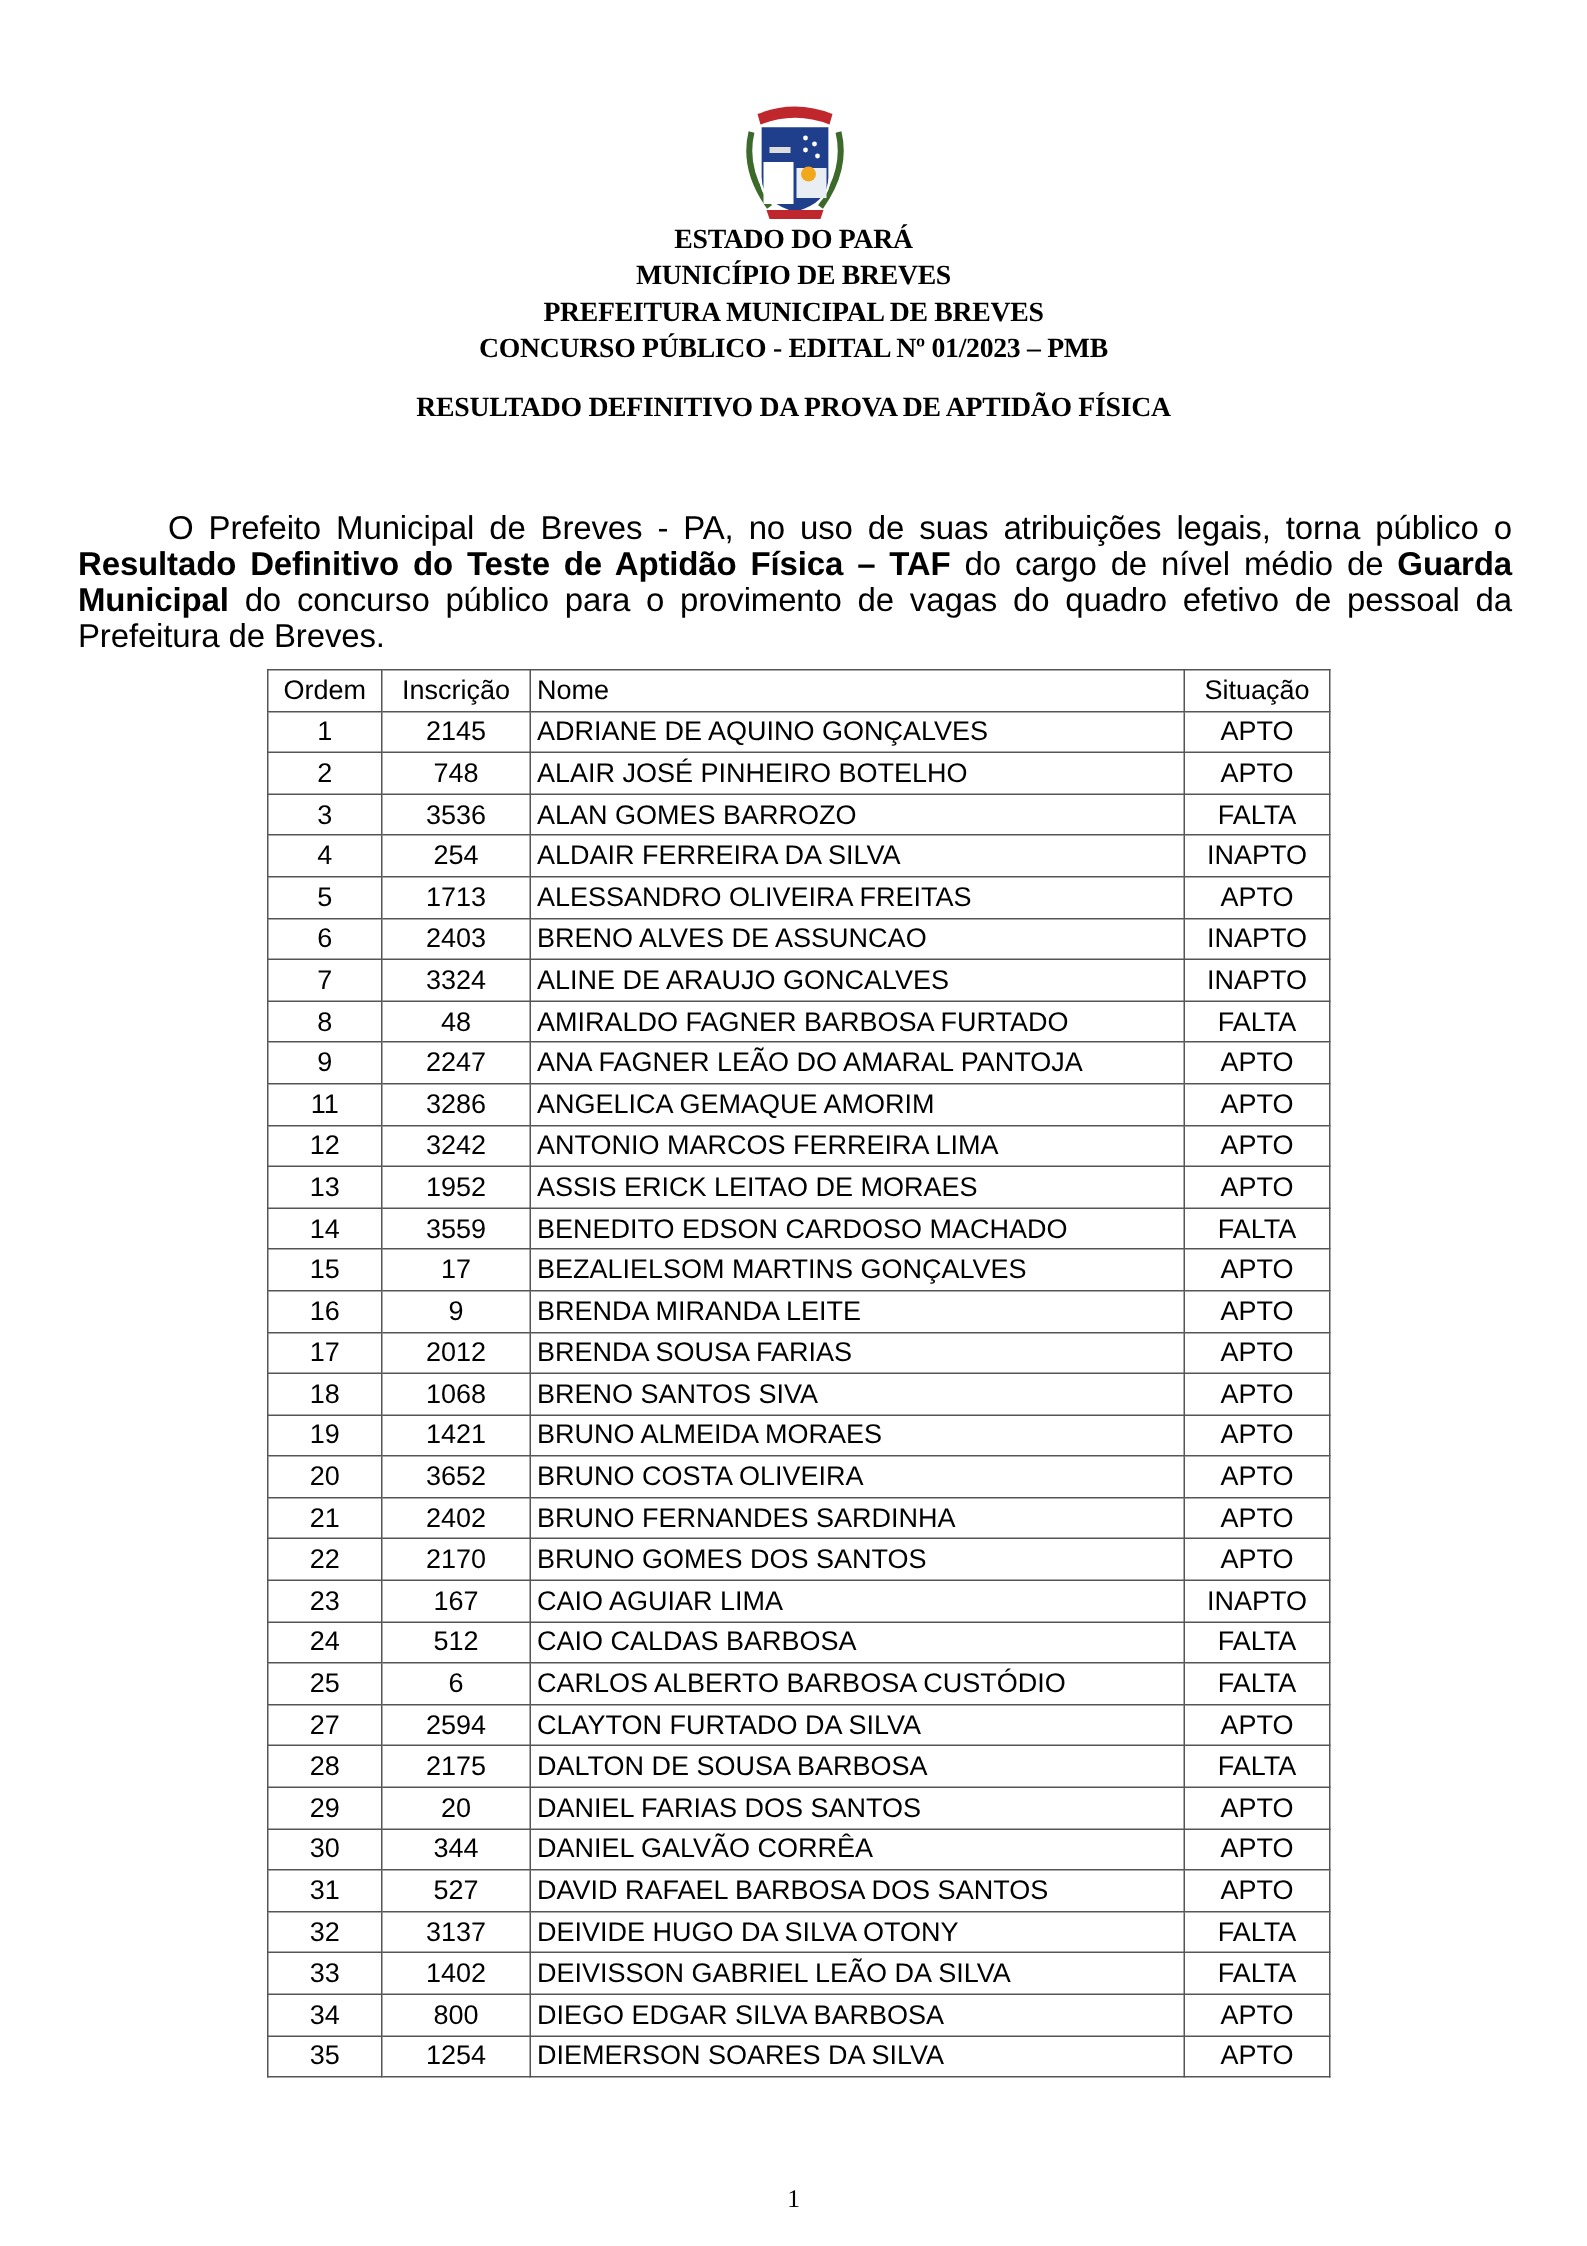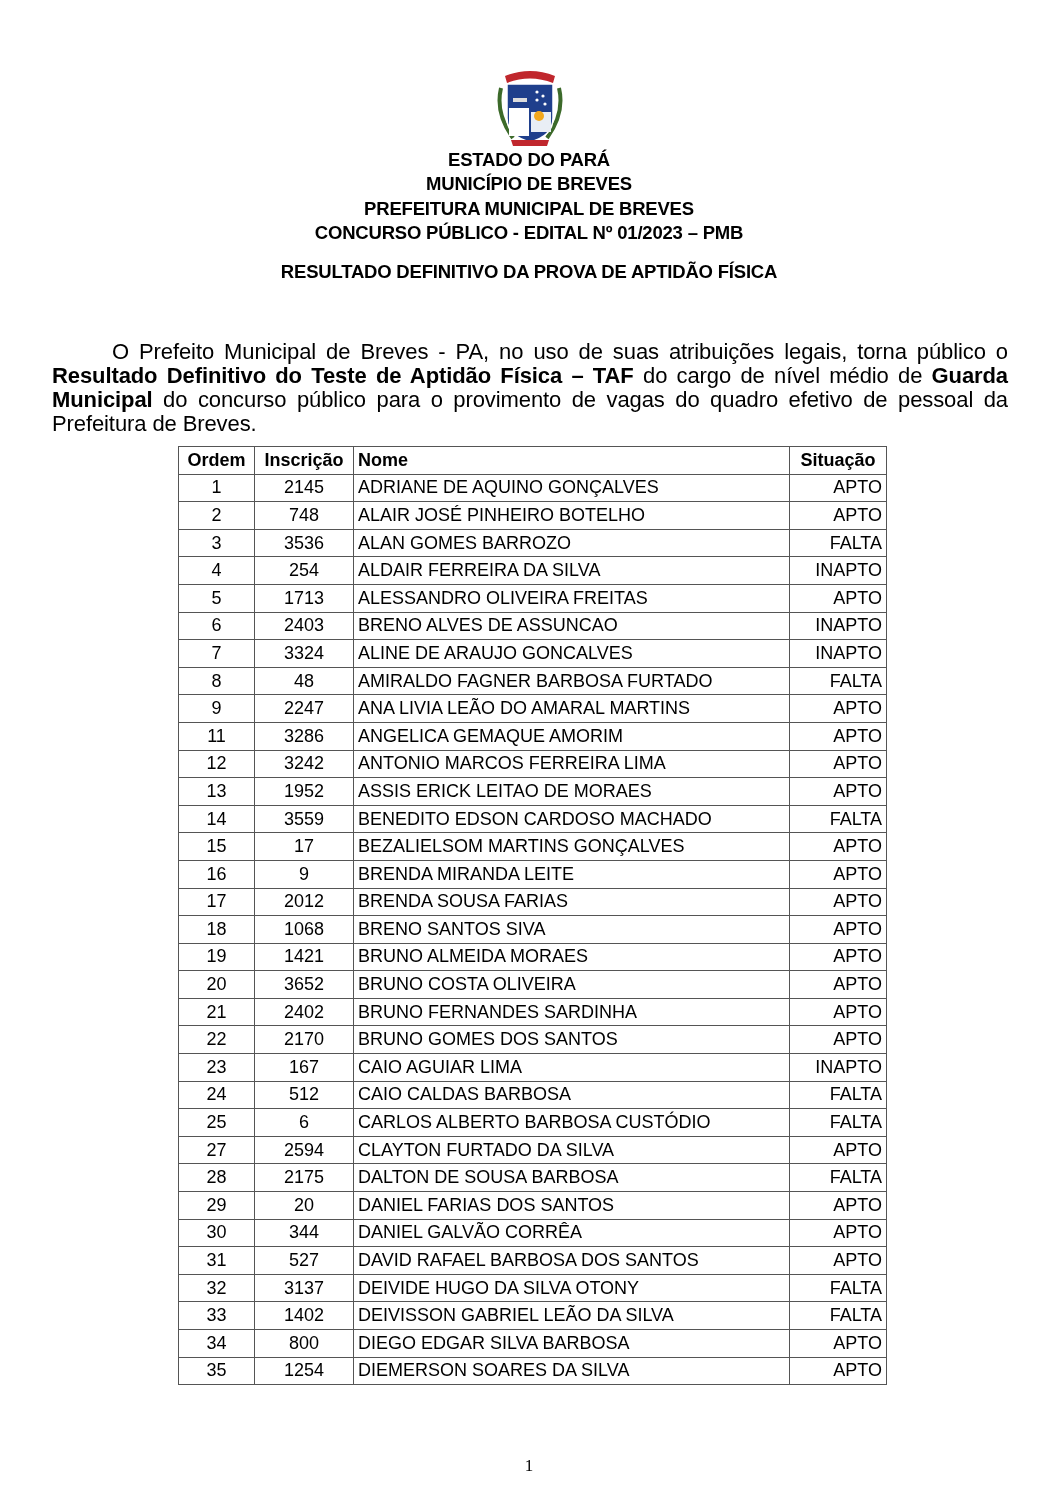--- a/index.html
+++ b/index.html
@@ -1,32 +1,32 @@
 <!DOCTYPE html>
 <html><head>
 <meta charset="utf-8">
 <style>
   html, body { margin: 0; padding: 0; background: #ffffff; }
   body { width: 1058px; height: 1497px; position: relative; font-family: "Liberation Sans", sans-serif; color: #000; overflow: hidden; }
   .crest { position: absolute; left: 493px; top: 68px; width: 74px; height: 80px; }
-  .heading { position: absolute; left: 0; width: 1058px; text-align: center; font-weight: bold; font-size: 18.5px; line-height: 24px; letter-spacing: -0.2px; }
+  .heading { position: absolute; left: 0; width: 1058px; text-align: center; font-weight: bold; font-size: 18.5px; line-height: 24px; letter-spacing: -0.2px; font-family: Liberation Serif, serif; }
   .h1 { top: 148px; }
   .h2 { top: 172px; }
   .h3 { top: 197px; }
   .h4 { top: 221px; }
   .h5 { top: 260px; }
   .para { position: absolute; left: 52px; top: 318px; width: 956px; font-size: 22px; line-height: 24px; text-align: justify; text-indent: 60px; letter-spacing: -0.1px; }
   .para b { font-weight: bold; }
   table.results { position: absolute; left: 178px; top: 446px; border-collapse: collapse; font-size: 18px; }
   table.results th, table.results td { border: 1px solid #555; height: 26.6px; padding: 0 4px; white-space: nowrap; }
-  table.results th { font-weight: bold; margin-left: 33px; }
+  table.results th { font-weight: normal; margin-left: 33px; }
   .c-ordem { width: 67px; text-align: center; }
   .c-insc { width: 90px; text-align: center; }
   .c-nome { width: 427px; text-align: left; }
-  .c-sit { width: 88px; text-align: right; }
+  .c-sit { width: 88px; text-align: center; }
   th.c-ordem, th.c-insc, th.c-sit { text-align: center; }
   th.c-nome { text-align: left; }
   .page-num { position: absolute; left: 0; width: 1058px; top: 1456px; text-align: center; font-family: "Liberation Serif", serif; font-size: 17px; }
 </style>
 </head>
 <body>
 
 <div class="crest">
   <svg width="74" height="80" viewBox="0 0 74 80">
 
@@ -111,21 +111,21 @@
       </tr>
       <tr>
         <td class="c-ordem">8</td>
         <td class="c-insc">48</td>
         <td class="c-nome">AMIRALDO FAGNER BARBOSA FURTADO</td>
         <td class="c-sit">FALTA</td>
       </tr>
       <tr>
         <td class="c-ordem">9</td>
         <td class="c-insc">2247</td>
-        <td class="c-nome">ANA LIVIA LEÃO DO AMARAL MARTINS</td>
+        <td class="c-nome">ANA FAGNER LEÃO DO AMARAL PANTOJA</td>
         <td class="c-sit">APTO</td>
       </tr>
       <tr>
         <td class="c-ordem">11</td>
         <td class="c-insc">3286</td>
         <td class="c-nome">ANGELICA GEMAQUE AMORIM</td>
         <td class="c-sit">APTO</td>
       </tr>
       <tr>
         <td class="c-ordem">12</td>

